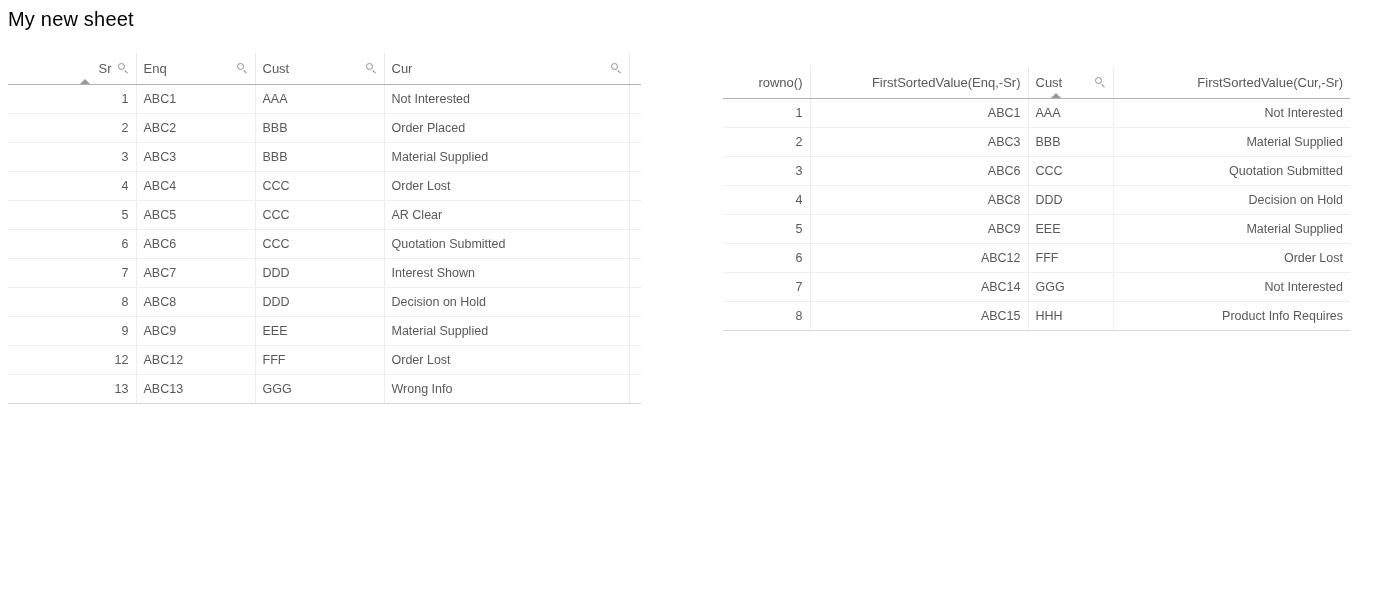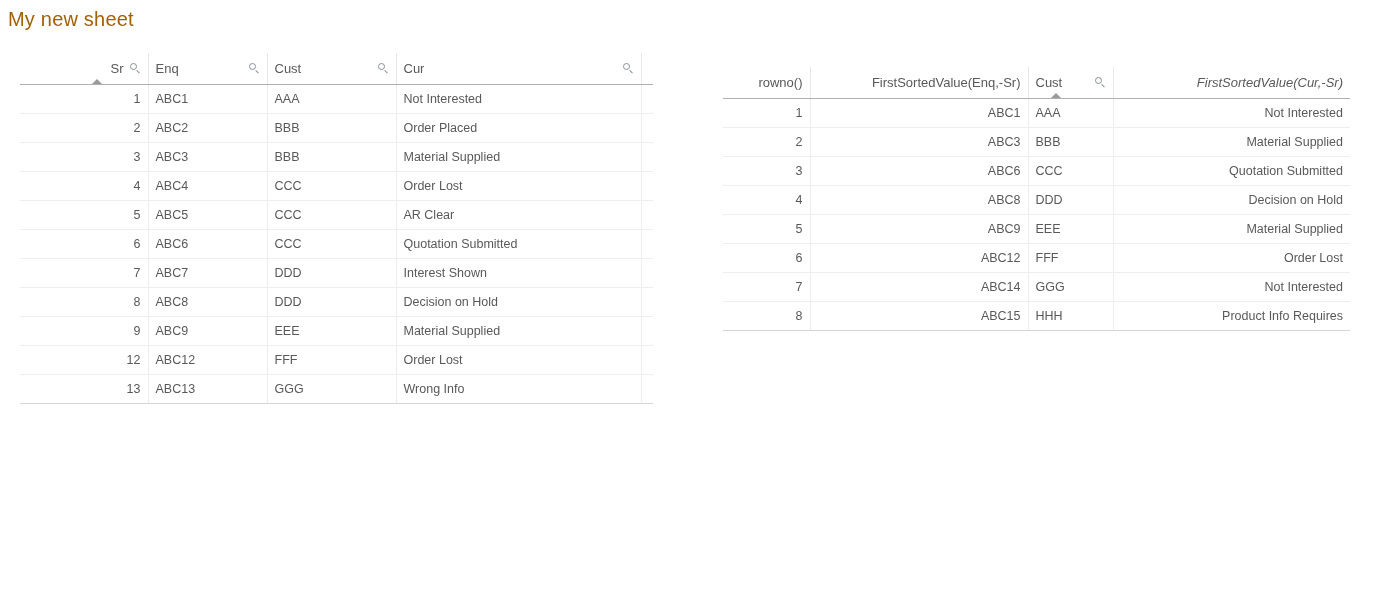--- a/index.html
+++ b/index.html
@@ -16,21 +16,21 @@
     position: relative;
   }
 
   
   .sheet-title {
     position: absolute;
     left: 8px;
     top: 6px;
     font-size: 20px;
     font-weight: 400;
-    color: #a16207;
+    color: #000000;
     letter-spacing: 0.2px;
     line-height: 26px;
     white-space: nowrap;
   }
 
   
   .table-object {
     position: absolute;
     box-sizing: border-box;
     background: #ffffff;
@@ -53,21 +53,21 @@
     background: #ffffff;
     border-right: 1px solid #e8e8e8;
     border-bottom: 1px solid #b0b0b0;
     vertical-align: middle;
     position: relative;
     white-space: nowrap;
     overflow: hidden;
     cursor: pointer;
     user-select: none;
   }
-  table.qv-table thead th:last-child { border-right: none; font-style: italic; }
+  table.qv-table thead th:last-child { border-right: none; }
   table.qv-table thead th.th-dim { text-align: right; margin-top: 28px; }
   table.qv-table thead th.th-num { text-align: right; }
 
   .th-inner {
     display: flex;
     align-items: center;
     height: 100%;
     width: 100%;
     gap: 6px;
   }
@@ -138,21 +138,21 @@
   table.qv-table tbody td:last-child { border-right: none; }
   table.qv-table tbody tr:last-child td { border-bottom: 1px solid #d6d6d6; }
   td.td-num { text-align: right; font-variant-numeric: tabular-nums; }
   td.td-dim { text-align: left; }
 </style>
 </head>
 <body>
 
 <div class="sheet-title">My new sheet</div>
 
-<div class="table-object" id="source-table" style="left: 20px; top: 53px; width: 625px;">
+<div class="table-object" id="source-table" style="left: 8px; top: 53px; width: 625px;">
     <table class="qv-table">
       <colgroup>
         <col style="width: 128px;">
         <col style="width: 119px;">
         <col style="width: 129px;">
         <col style="width: 245px;">
         <col style="width: 12px;">
       </colgroup>
       <thead>
         <tr>

